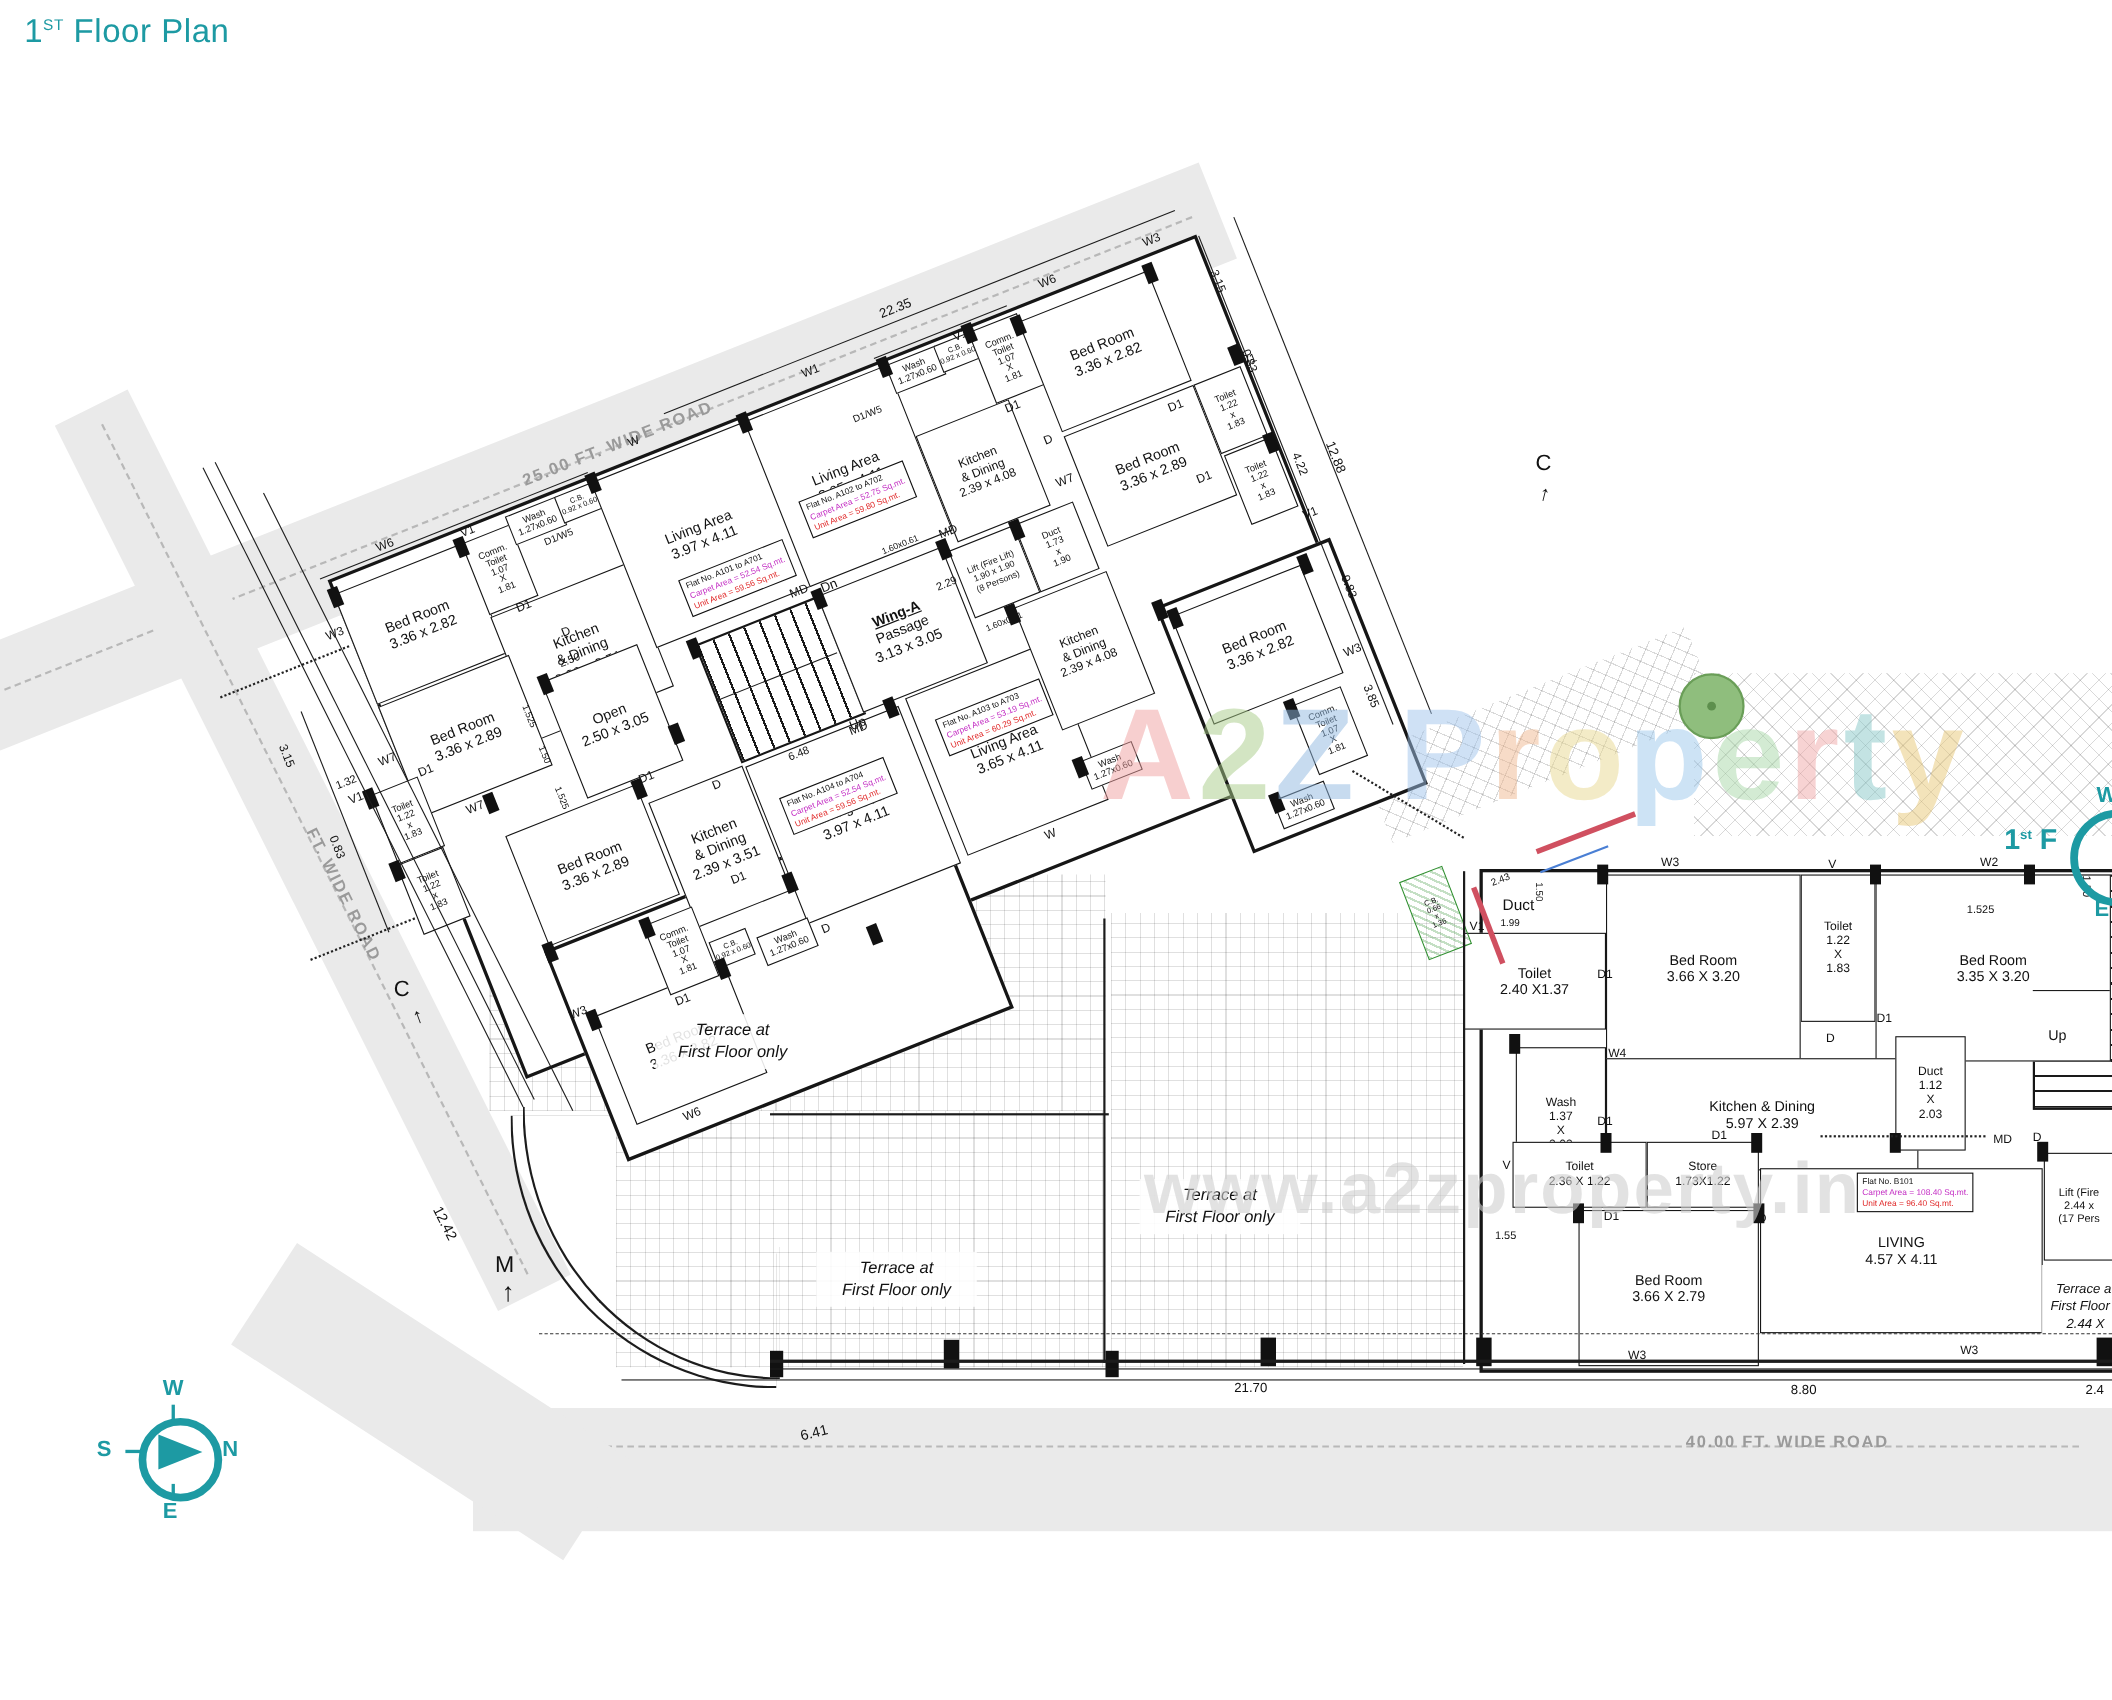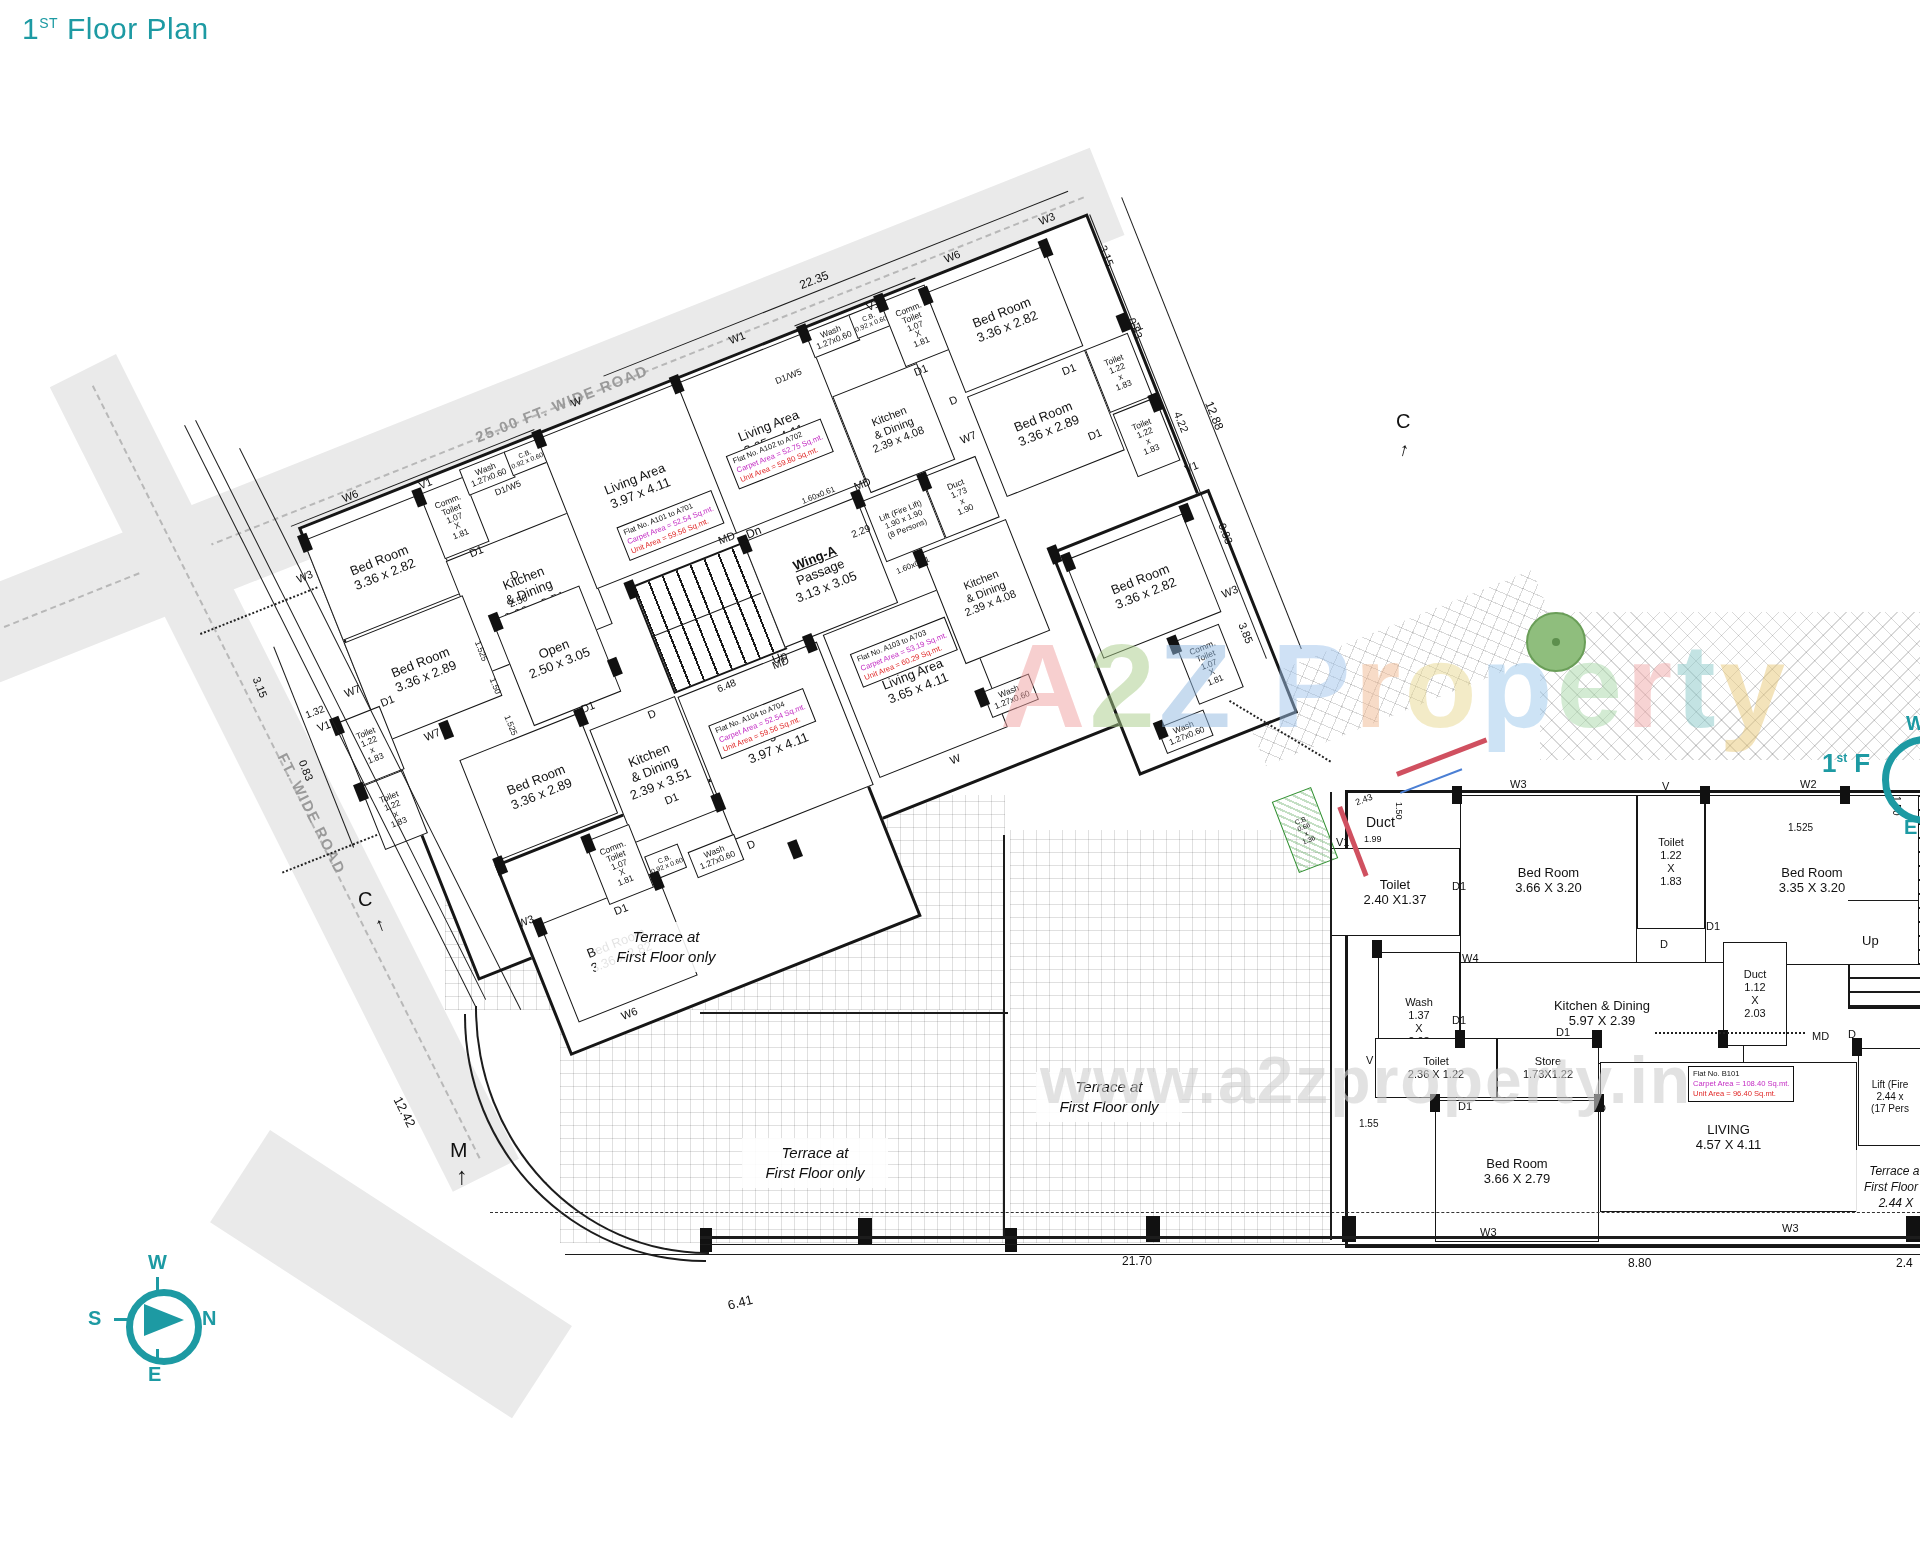--- a/index.html
+++ b/index.html
@@ -67,20 +67,24 @@
 
 <div id="canvas">
 
   <div class="road" style="left:-60px;top:368px;width:1210px;height:94px;transform:rotate(-21.7deg);transform-origin:50% 50%;">
     <div class="center"></div>
     <div class="roadlabel" style="left:44%;top:36%;">25.00 FT. WIDE ROAD</div>
   </div>
   <div class="road" style="left:116px;top:354px;width:900px;height:74px;transform:rotate(63.4deg);transform-origin:0 0;">
     <div class="center"></div>
     <div class="roadlabel" style="left:48%;top:30%;">FT. WIDE ROAD</div>
+  </div>
+  <div class="road" style="left:430px;top:1280px;width:1490px;height:112px;">
+    <div class="center" style="top:30%;"></div>
+    <div class="roadlabel" style="left:74%;top:20%;">40.00 FT. WIDE ROAD</div>
   </div>
   <div class="road" style="left:270px;top:1130px;width:360px;height:110px;transform:rotate(33deg);transform-origin:0 0;"></div>
 
   <div class="hatch" style="left:445px;top:795px;width:560px;height:215px;"></div>
   <div class="hatch" style="left:560px;top:1010px;width:445px;height:233px;"></div>
   <div class="hatch" style="left:1010px;top:830px;width:320px;height:413px;"></div>
   <div class="hatch diamond" style="left:1540px;top:612px;width:380px;height:148px;"></div>
   <div class="hatch diamond" style="left:1235px;top:688px;width:320px;height:84px;transform:rotate(-21.7deg);transform-origin:0 0;"></div>
   <div class="tree" style="left:1526px;top:612px;">
       <i></i>

